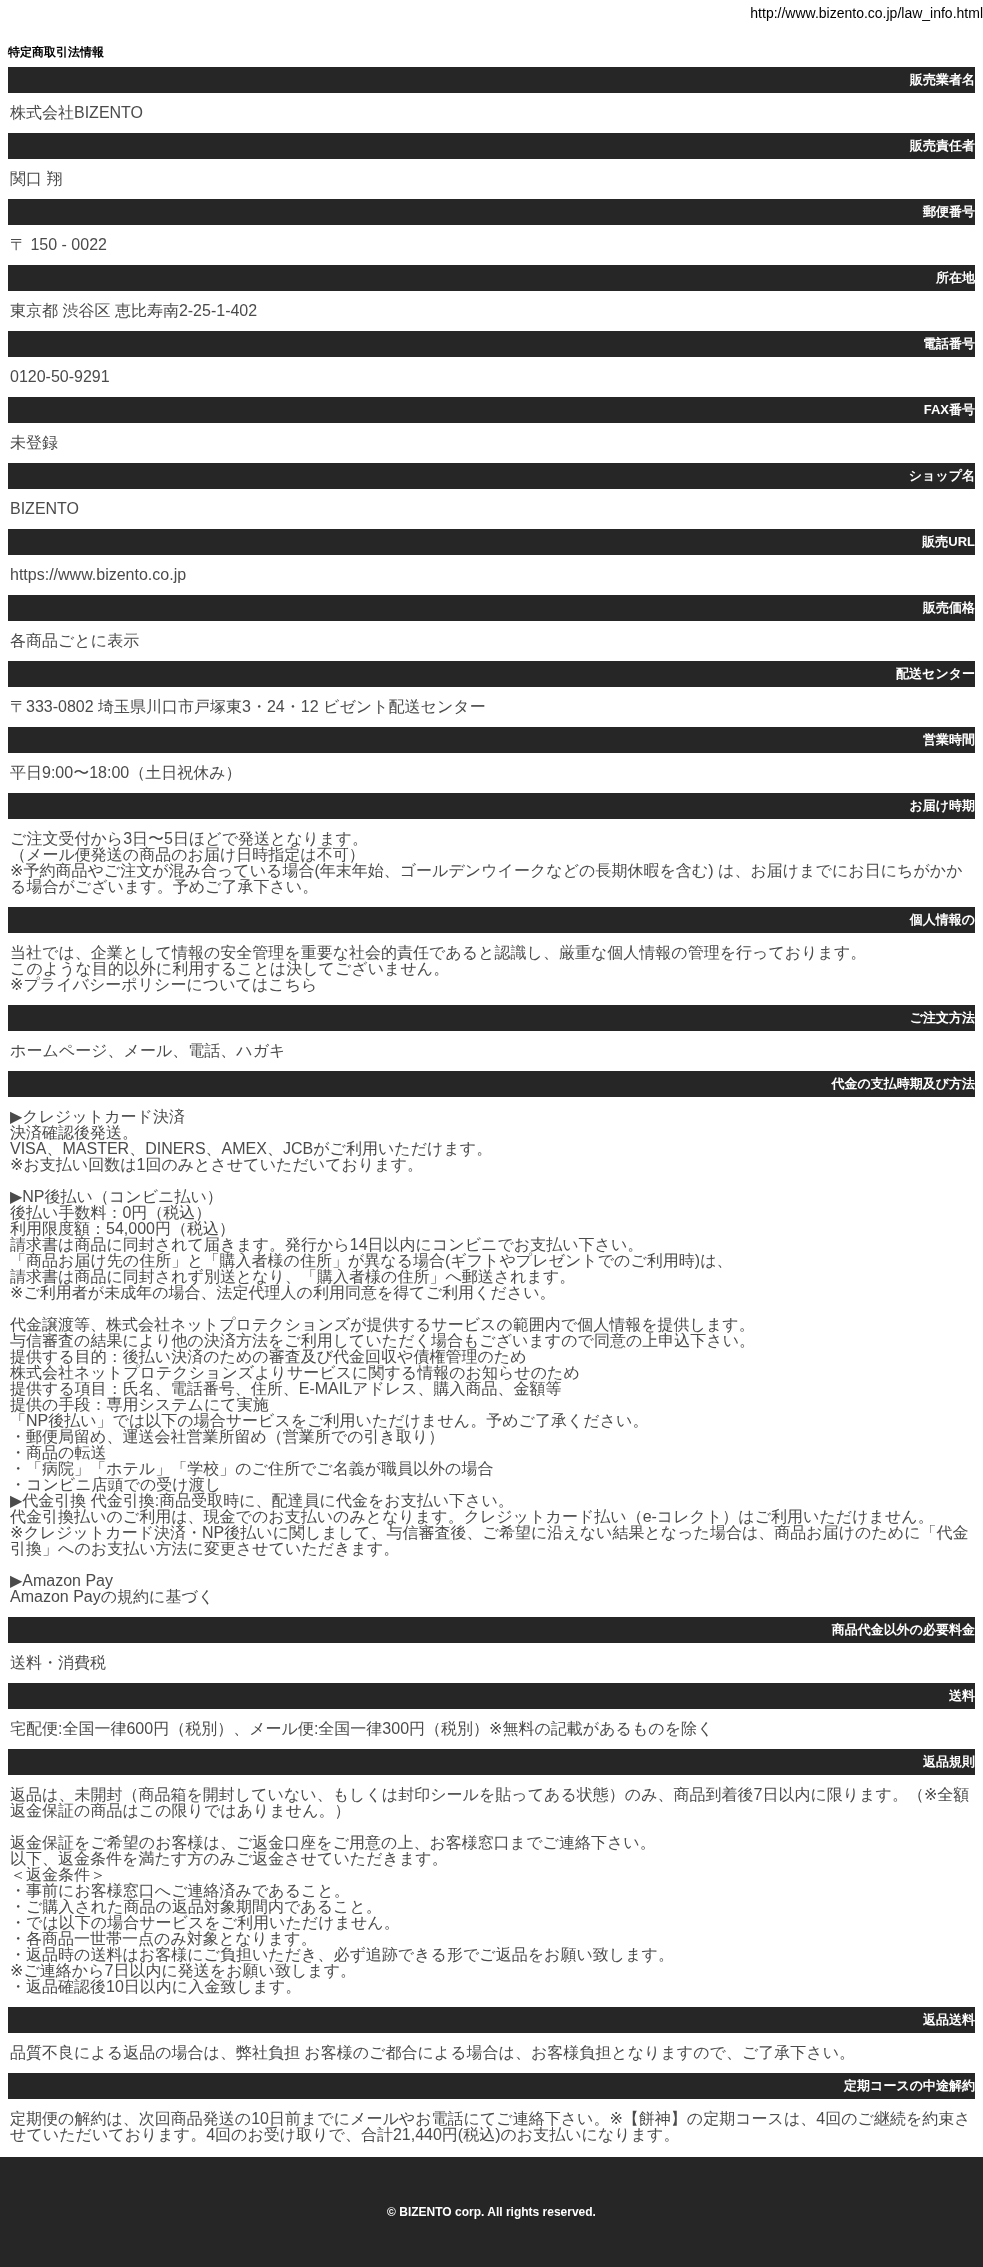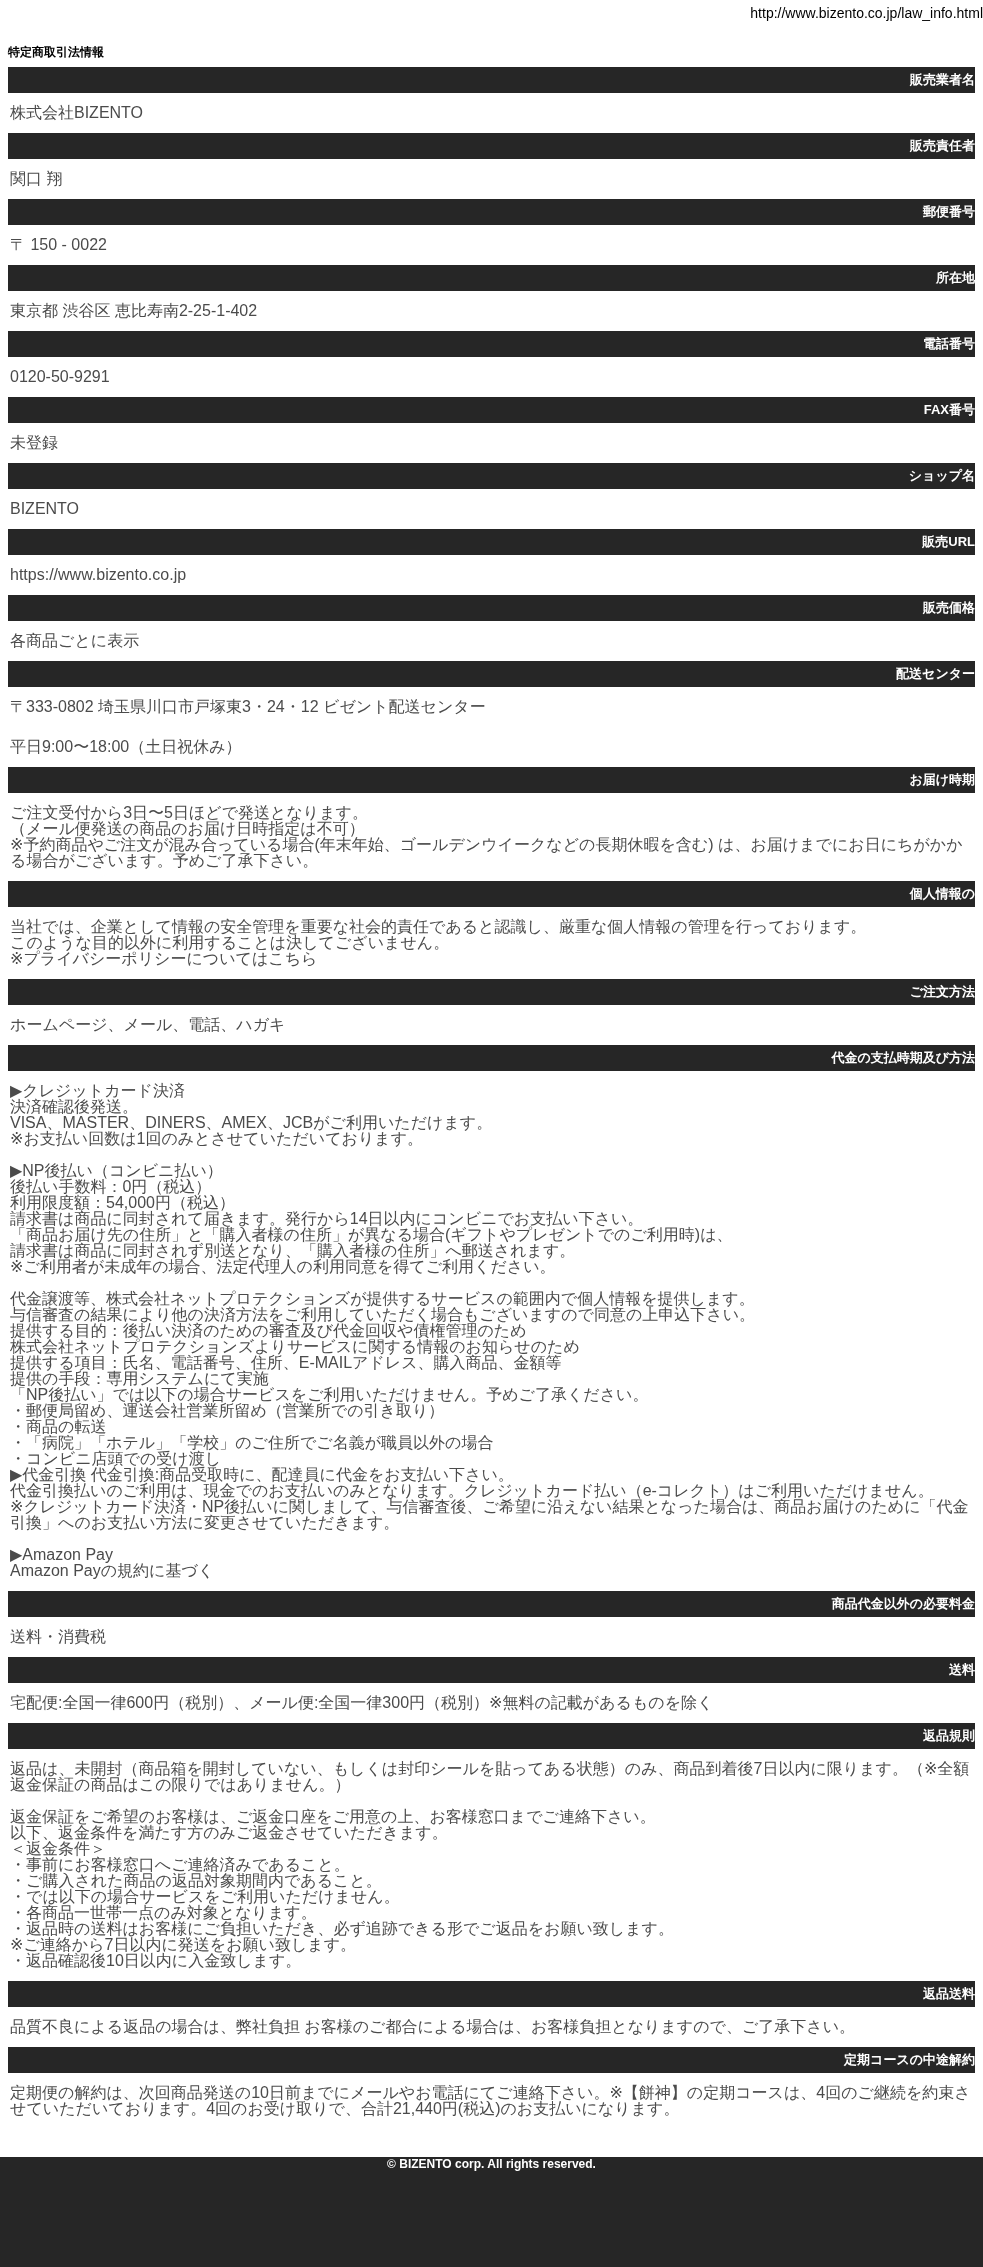--- a/index.html
+++ b/index.html
@@ -41,20 +41,21 @@
     line-height:16px;
     word-break:break-all;
   }
   .content p{margin:0;}
   .content p.blank{height:16px;}
   .footer{
     margin-top:auto;
     background:#262626;
     height:110px;
     display:flex;
+    align-items:center;
     justify-content:center;
   }
   .footer span{
     color:#ffffff;
     font-size:12px;
     font-weight:bold;
   }
 </style>
 </head>
 <body>
@@ -117,20 +118,21 @@
         <p>各商品ごとに表示</p>
       </div>
     </section>
     <section>
       <div class="bar">配送センター</div>
       <div class="content">
         <p>〒333-0802 埼玉県川口市戸塚東3・24・12 ビゼント配送センター</p>
       </div>
     </section>
     <section>
+      <div class="bar">営業時間</div>
       <div class="content">
         <p>平日9:00〜18:00（土日祝休み）</p>
       </div>
     </section>
     <section>
       <div class="bar">お届け時期</div>
       <div class="content">
         <p>ご注文受付から3日〜5日ほどで発送となります。</p>
         <p>（メール便発送の商品のお届け日時指定は不可）</p>
         <p>※予約商品やご注文が混み合っている場合(年末年始、ゴールデンウイークなどの長期休暇を含む) は、お届けまでにお日にちがかかる場合がございます。予めご了承下さい。</p>

